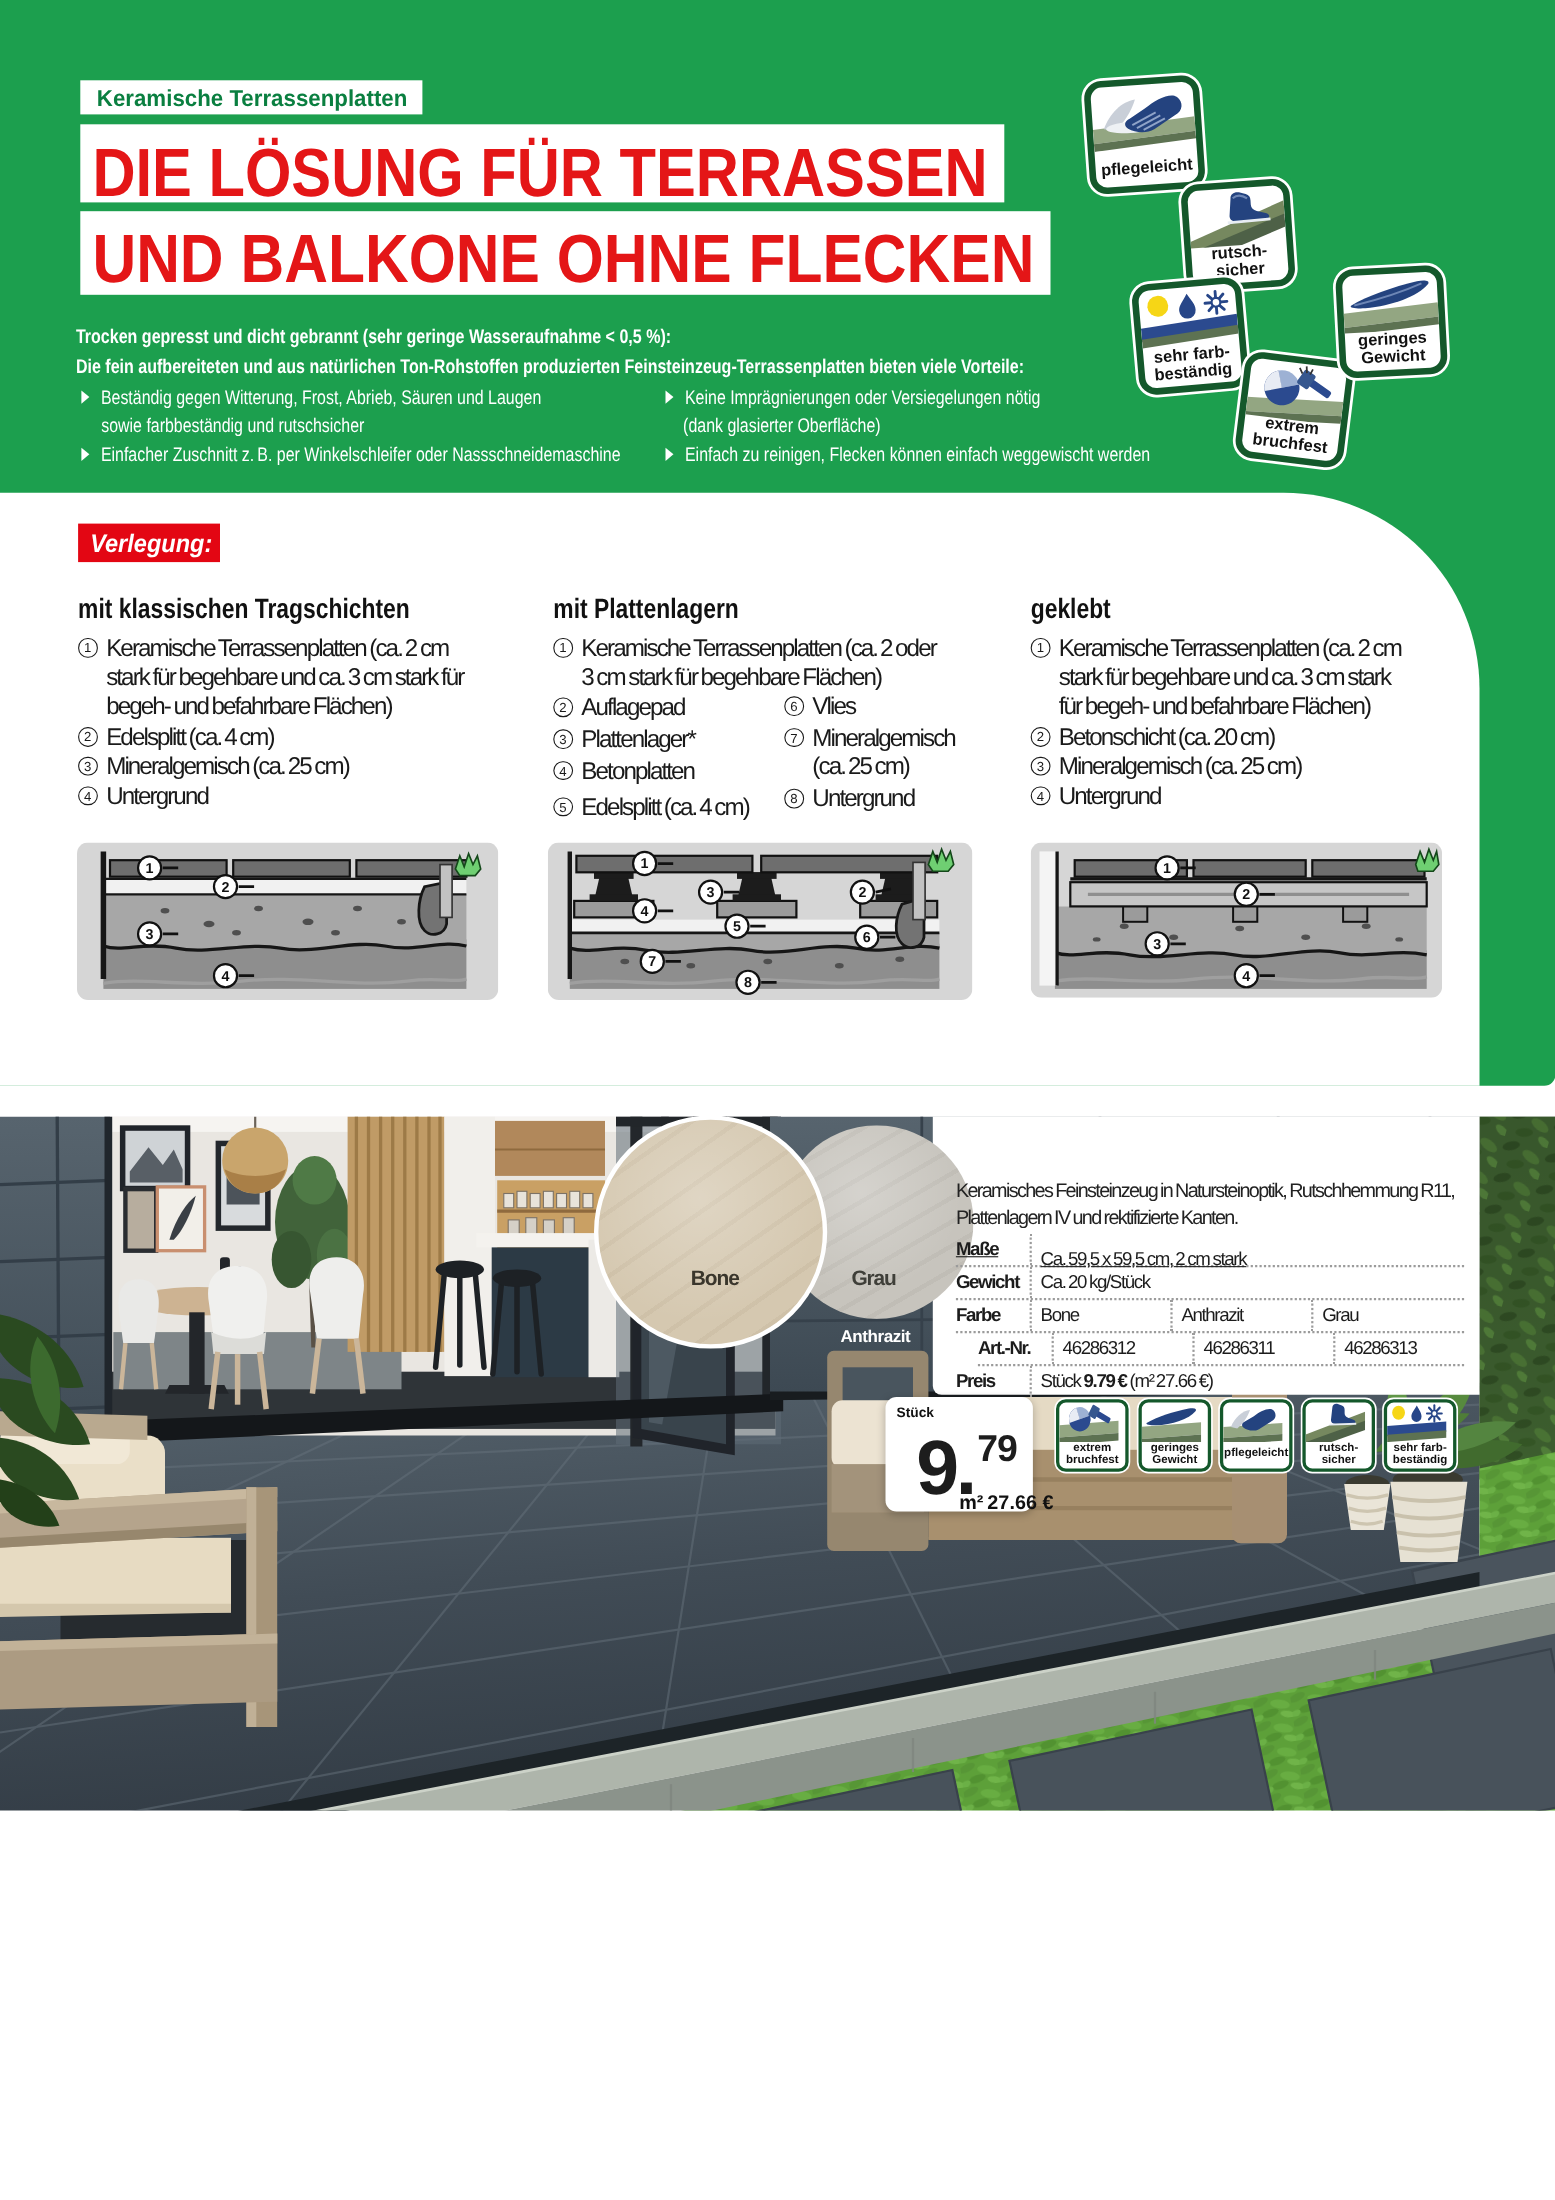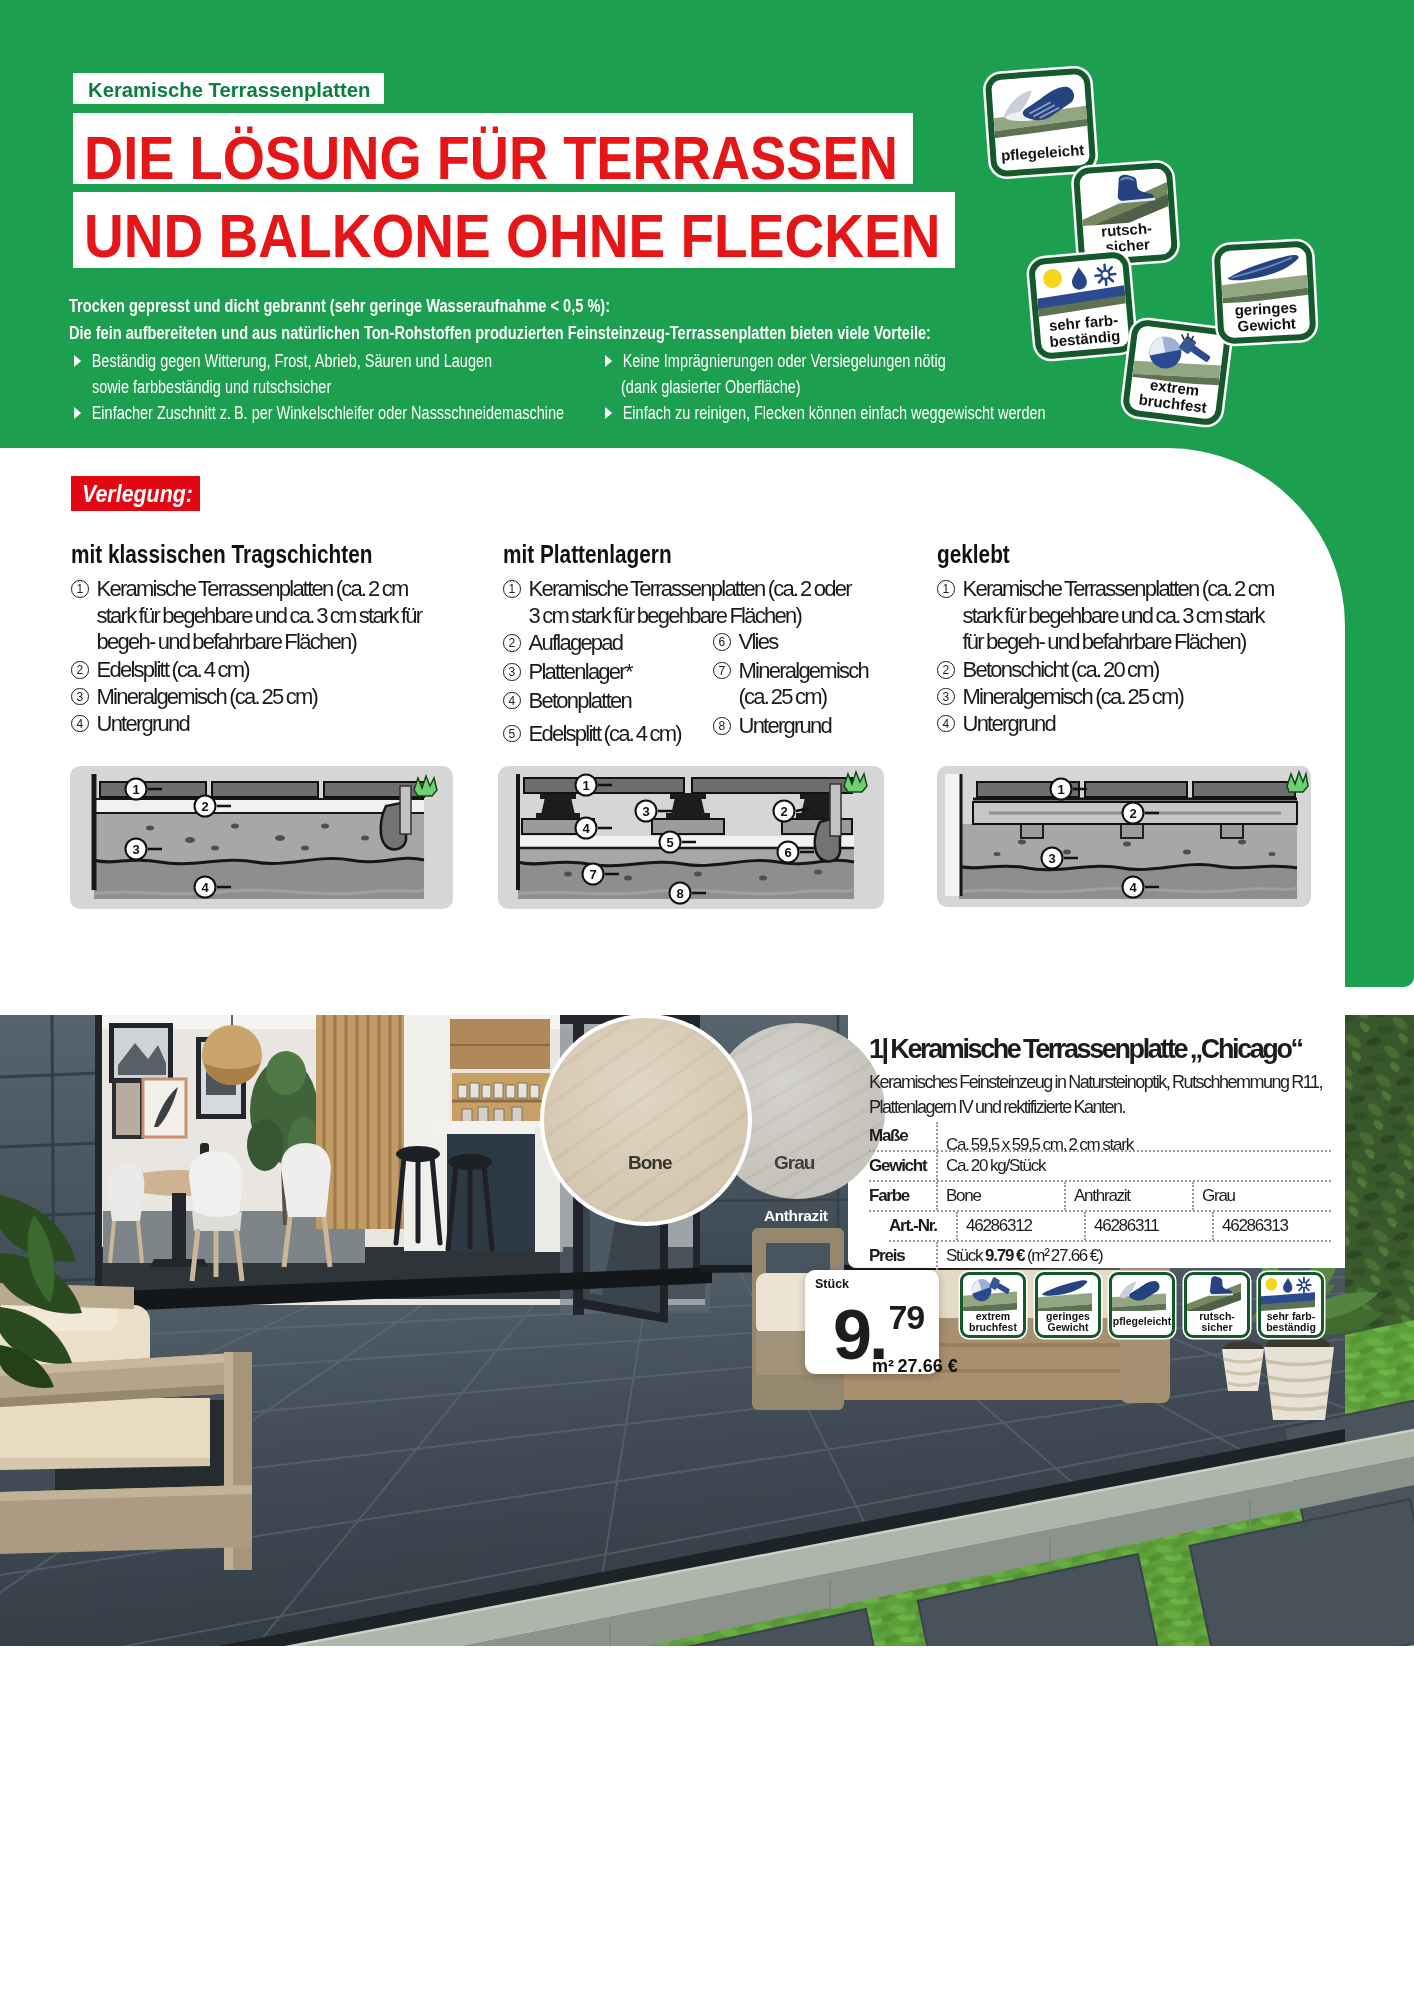--- a/index.html
+++ b/index.html
@@ -682,27 +682,26 @@
   <div class="abs" style="left:709px;top:1023px;width:176px;height:176px;border-radius:50%;background:
     radial-gradient(circle at 42% 35%, rgba(255,255,255,0.25), rgba(0,0,0,0) 60%), repeating-linear-gradient(150deg, rgba(110,105,95,0.08) 0 4px, rgba(0,0,0,0) 4px 19px), #c7c4bd;"></div>
 
   <div class="abs b" style="left:774px;top:1152px;font-size:19px;color:#3f3f39;letter-spacing:-1px;">Grau</div>
 
   <div class="abs" style="left:540px;top:1014px;width:204px;height:204px;border-radius:50%;border:4px solid #fff;background:
     radial-gradient(circle at 45% 35%, rgba(255,255,255,0.25), rgba(0,0,0,0) 65%), repeating-linear-gradient(145deg, rgba(150,130,100,0.10) 0 4px, rgba(0,0,0,0) 4px 24px), #d5c8b0;"></div>
 
   <div class="abs b" style="left:628px;top:1152px;font-size:19px;color:#3a362c;letter-spacing:-1px;">Bone</div>
 
-  <div class="abs b" style="left:869px;top:1034px;font-size:27px;color:#1c1c1c;letter-spacing:-2.4px;word-spacing:-1.5px;">1| Keramische Terrassenplatte „Chicago“</div>
 
   <div class="abs" style="left:869px;top:1070px;width:468px;font-size:18px;line-height:25px;color:#222;letter-spacing:-1.5px;word-spacing:-0.8px;">Keramisches Feinsteinzeug in Natursteinoptik, Rutschhemmung R11, Plattenlagern IV und rektifizierte Kanten.</div>
 
   <div class="abs" style="left:869px;top:1122px;width:462px;font-size:17px;color:#1c1c1c;letter-spacing:-1.25px;word-spacing:-0.7px;">
 
-    <div class="dotrow" style="display:flex;height:28px;align-items:center;">
+    <div class="dotrow" style="display:flex;height:28px;align-items:center;text-decoration:underline;">
       <span class="b" style="width:67px;">Maße</span>
         <span style="border-left:2px dotted #9b9b9b;align-self:stretch;"></span>
         <span style="padding-left:8px;margin-top:17px;">Ca. 59,5 x 59,5 cm, 2 cm stark</span>
     </div>
 
     <div class="dotrow" style="display:flex;height:28px;align-items:center;">
       <span class="b" style="width:67px;">Gewicht</span>
         <span style="border-left:2px dotted #9b9b9b;align-self:stretch;"></span>
         <span style="padding-left:8px;">Ca. 20 kg/Stück</span>
     </div>

